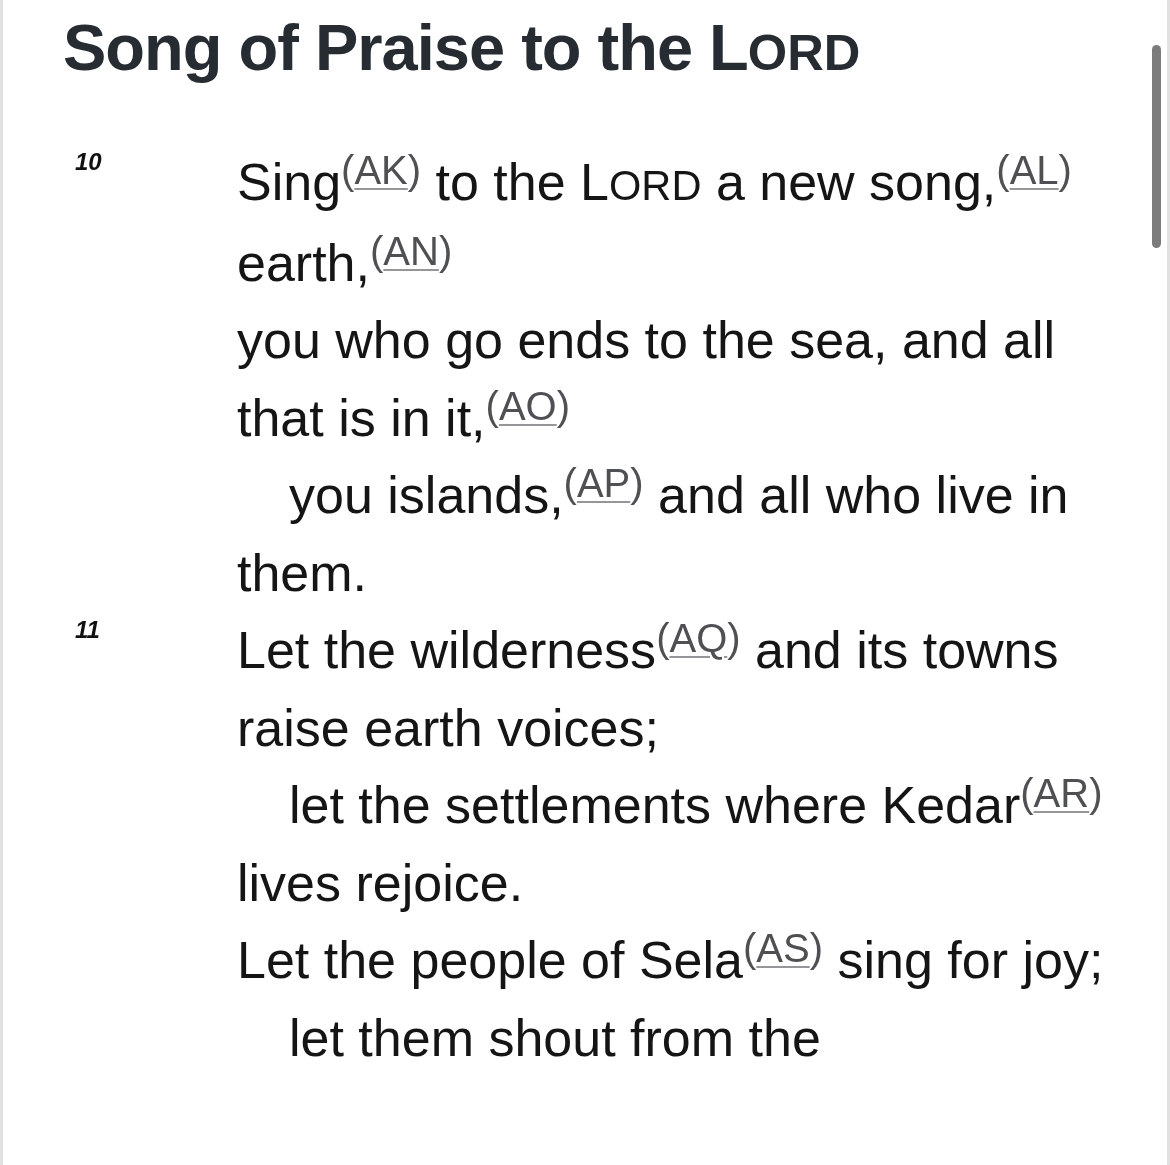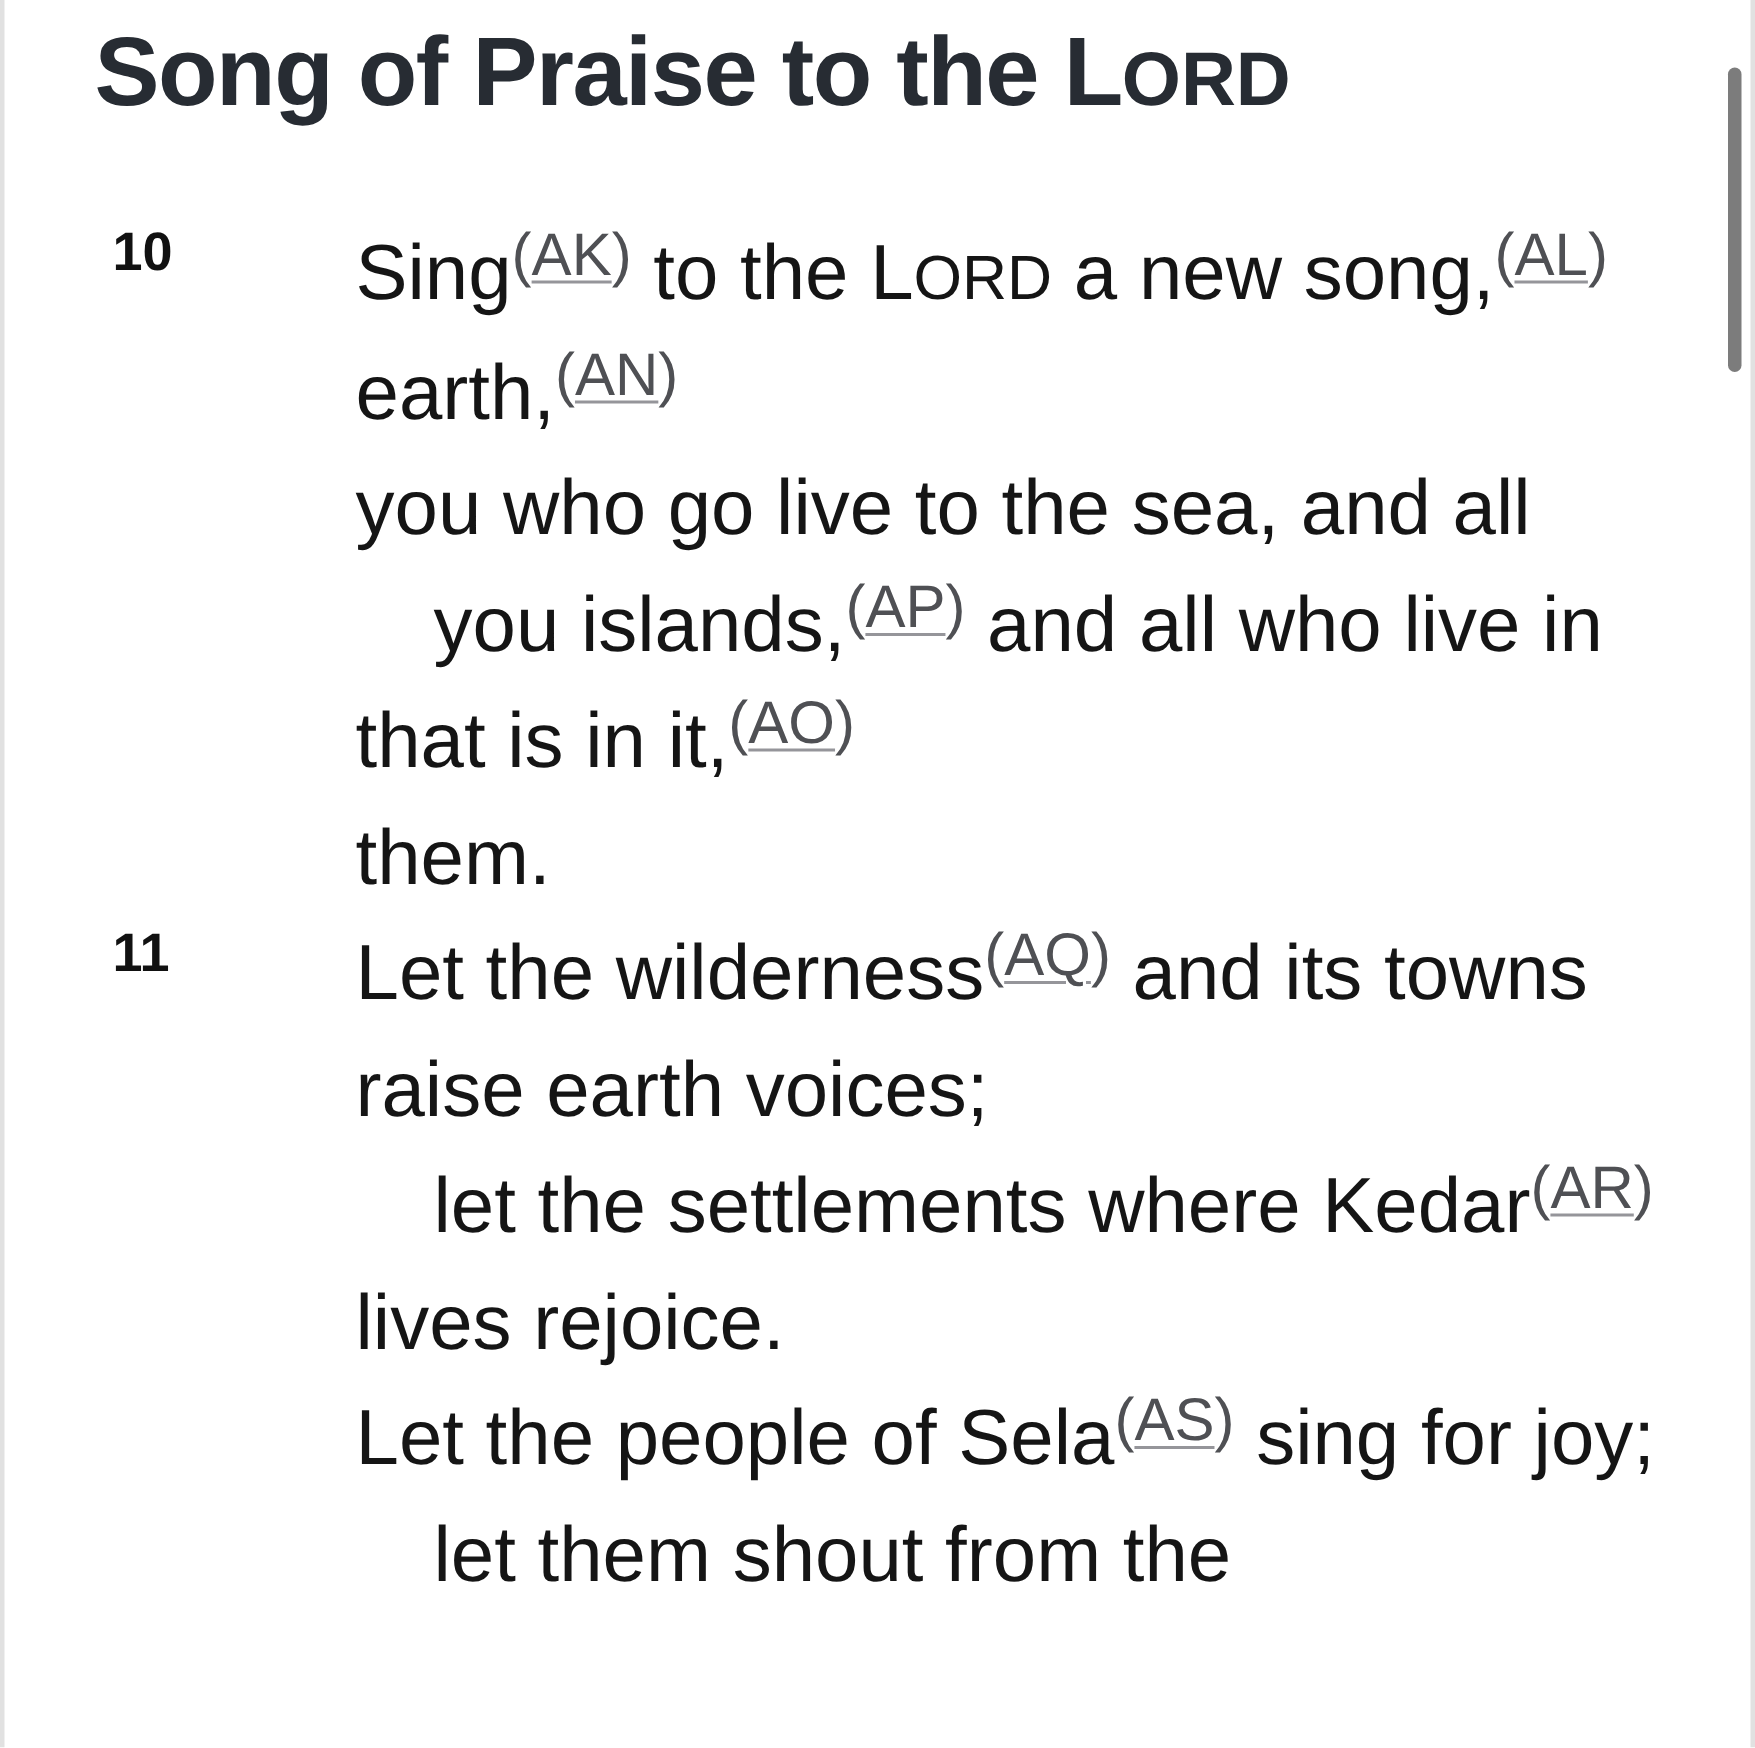--- a/index.html
+++ b/index.html
@@ -40,23 +40,24 @@
     position:relative;
     margin:58px 40px 0 237px;
     font-size:52px;
     line-height:77.5px;
     color:var(--body-text);
   }
   .poem-line{white-space:nowrap;position:relative;}
   .poem-line.ind{padding-left:52px;}
   .verse-num{
     position:absolute;left:-162px;top:6px;
-    font-size:36px;font-weight:700;line-height:1;
+    font-size:24px;font-weight:700;line-height:1;
     color:var(--verse-number);
     letter-spacing:0;
+    font-style:italic;
   }
   .sc{font-size:0.8em;}
   sup.xref{
     font-size:40px;
     line-height:0;
     vertical-align:16px;
     color:var(--xref-text);
     letter-spacing:0;
   }
   sup.xref .xu{
@@ -71,23 +72,23 @@
 
 <div class="edge left"></div>
 <div class="edge right"></div>
 <div class="scrollbar-thumb" id="scrollbar" style="top: 45px; height: 203px;"></div>
 
 <h1><span>Song of Praise to the L</span><span class="sc-h">ORD</span></h1>
 
 <div class="poem" id="poem">
     <div class="poem-line"><span class="verse-num">10</span><span>Sing</span><sup class="xref"><span>(</span><span class="xu">AK</span><span>)</span></sup><span> to the L</span><span class="sc">ORD</span><span> a new song,</span><sup class="xref"><span>(</span><span class="xu">AL</span><span>)</span></sup></div>
     <div class="poem-line"><span>earth,</span><sup class="xref"><span>(</span><span class="xu">AN</span><span>)</span></sup></div>
-    <div class="poem-line"><span>you who go live to the sea, and all</span></div>
+    <div class="poem-line"><span>you who go ends to the sea, and all</span></div>
+    <div class="poem-line"><span>that is in it,</span><sup class="xref"><span>(</span><span class="xu">AO</span><span>)</span></sup></div>
     <div class="poem-line ind"><span>you islands,</span><sup class="xref"><span>(</span><span class="xu">AP</span><span>)</span></sup><span> and all who live in</span></div>
-    <div class="poem-line"><span>that is in it,</span><sup class="xref"><span>(</span><span class="xu">AO</span><span>)</span></sup></div>
     <div class="poem-line"><span>them.</span></div>
     <div class="poem-line"><span class="verse-num">11</span><span>Let the wilderness</span><sup class="xref"><span>(</span><span class="xu">AQ</span><span>)</span></sup><span> and its towns</span></div>
     <div class="poem-line"><span>raise earth voices;</span></div>
     <div class="poem-line ind"><span>let the settlements where Kedar</span><sup class="xref"><span>(</span><span class="xu">AR</span><span>)</span></sup></div>
     <div class="poem-line"><span>lives rejoice.</span></div>
     <div class="poem-line"><span>Let the people of Sela</span><sup class="xref"><span>(</span><span class="xu">AS</span><span>)</span></sup><span> sing for joy;</span></div>
     <div class="poem-line ind"><span>let them shout from the</span></div>
   </div>
 
 </body></html>

